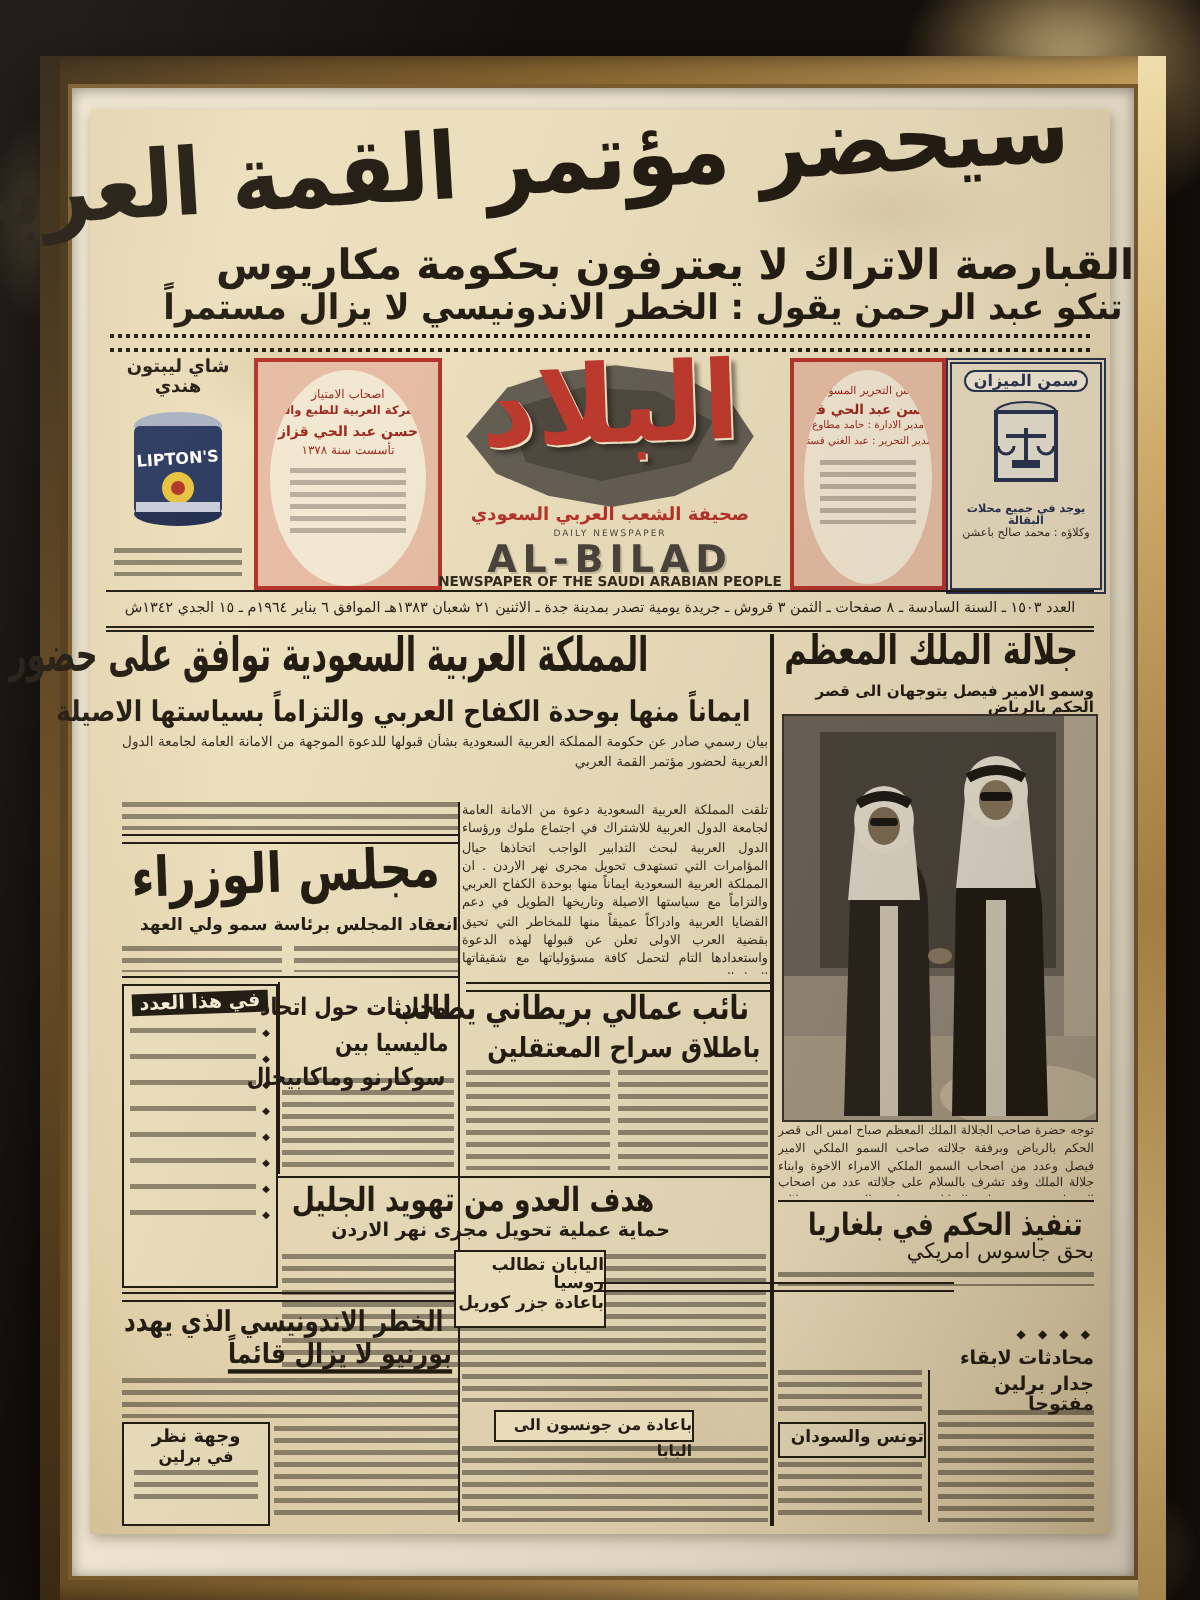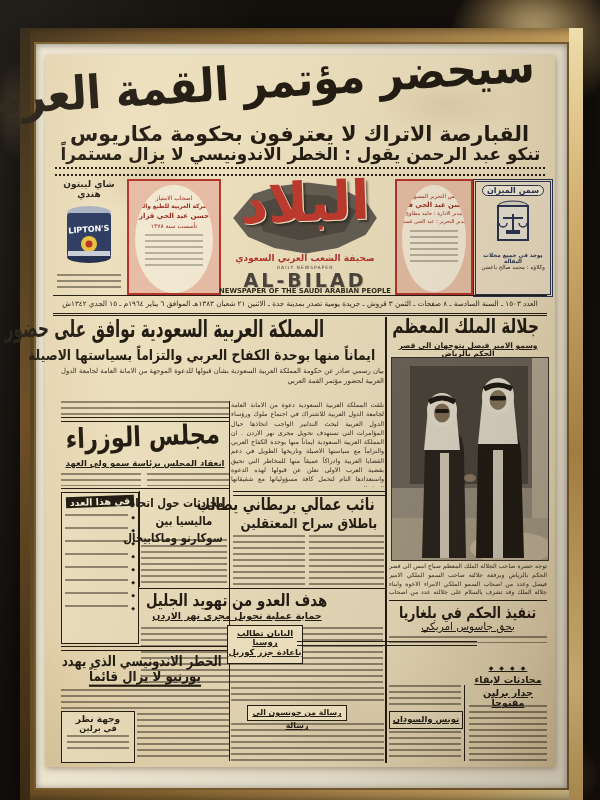--- a/index.html
+++ b/index.html
@@ -21,21 +21,21 @@
     background:linear-gradient(180deg,#2e2210,#6b4d24 50%,#3a2a13);}
   .mat{position:absolute;left:16px;top:16px;right:16px;bottom:12px;background:#efe7d2;
     box-shadow:0 0 0 2px #7a5c2e, inset 0 1px 7px rgba(0,0,0,.4);}
   .paper{position:absolute;left:9px;top:11px;width:510px;height:712px;color:#241d13;direction:rtl;
     background:radial-gradient(ellipse at 50% 28%,#ecdfbd 55%,#e2d1ab 85%,#d6c298 100%);
     box-shadow:1px 2px 6px rgba(60,40,10,.35);}
   .stain{position:absolute;border-radius:50%;pointer-events:none;}
   .sheen{position:absolute;inset:0;pointer-events:none;
     background:linear-gradient(110deg,rgba(255,250,235,.06) 5%,transparent 30%,rgba(20,10,0,.08) 70%,rgba(20,10,0,.2) 96%);}
   
-  .hl{font-weight:bold;color:#241d13;text-align:center;line-height:1.1;text-decoration:underline;}
+  .hl{font-weight:bold;color:#241d13;text-align:right;line-height:1.1;}
   .cond{display:inline-block;white-space:nowrap;transform-origin:center;}
   .smalltext{color:#352c1f;text-align:justify;overflow:hidden;line-height:1.45;}
   .bars{background-image:repeating-linear-gradient(180deg,rgba(40,33,23,.52) 0 2.4px,transparent 2.4px 6px);opacity:.9;}
   .rule-h{background:#241d13;}
   .rule-v{background:#241d13;}
   .rule-double{height:3px;border-top:1px solid #241d13;border-bottom:1px solid #241d13;}
   .dotted{height:5px;border-top:2px dotted #241d13;border-bottom:2px dotted #241d13;}
   .box{border:1px solid #241d13;background:#e9dcba;}
   .adbox-red{border:2px solid #b5342c;background:#e6bda4;}
   .oval{background:#f2e8d2;border-radius:50%;margin:4px auto;text-align:center;color:#9c2a1e;overflow:hidden;}
@@ -236,21 +236,21 @@
 
         <div class="abs box" style="left:16px;top:656px;width:72px;height:50px;text-align:center;">
           <div style="font-size:9px;font-weight:bold;margin-top:2px;">وجهة نظر</div>
           <div style="font-size:8px;font-weight:bold;">في برلين</div>
           <div class="bars" style="height:18px;margin:2px 5px 0;"></div>
         </div>
         <div class="abs bars" style="left:92px;top:658px;width:92px;height:48px;"></div>
 
         <div class="abs rule-double" style="left:252px;top:586px;width:180px;z-index:3;"></div>
         <div class="abs bars" style="left:186px;top:632px;width:153px;height:14px;"></div>
-        <div class="abs box hl" style="left:202px;top:650px;width:98px;height:14px;font-size:7.8px;line-height:13px;z-index:3;">رسالة من جونسون الى رسالة</div>
+        <div class="abs box hl" style="left:202px;top:650px;width:98px;height:14px;font-size:7.8px;line-height:13px;z-index:3;">باعادة من جونسون الى البابا</div>
         <div class="abs bars" style="left:186px;top:668px;width:153px;height:38px;"></div>
 
         <div class="abs hl" style="left:344px;top:262px;width:158px;height:24px;">
           <span class="cond" style="font-size:17px;transform:scale(.9,1.2);">جلالة الملك المعظم</span>
         </div>
         <div class="abs hl" style="left:344px;top:287px;width:158px;height:12px;font-size:7.6px;">وسمو الامير فيصل يتوجهان الى قصر الحكم بالرياض</div>
 
         <div class="abs" style="left:346px;top:302px;width:156px;height:202px;border:1px solid #3a342c;">
           <svg width="156" height="202" viewBox="0 0 156 202">
             <rect width="156" height="202" fill="#978e7f"></rect>

